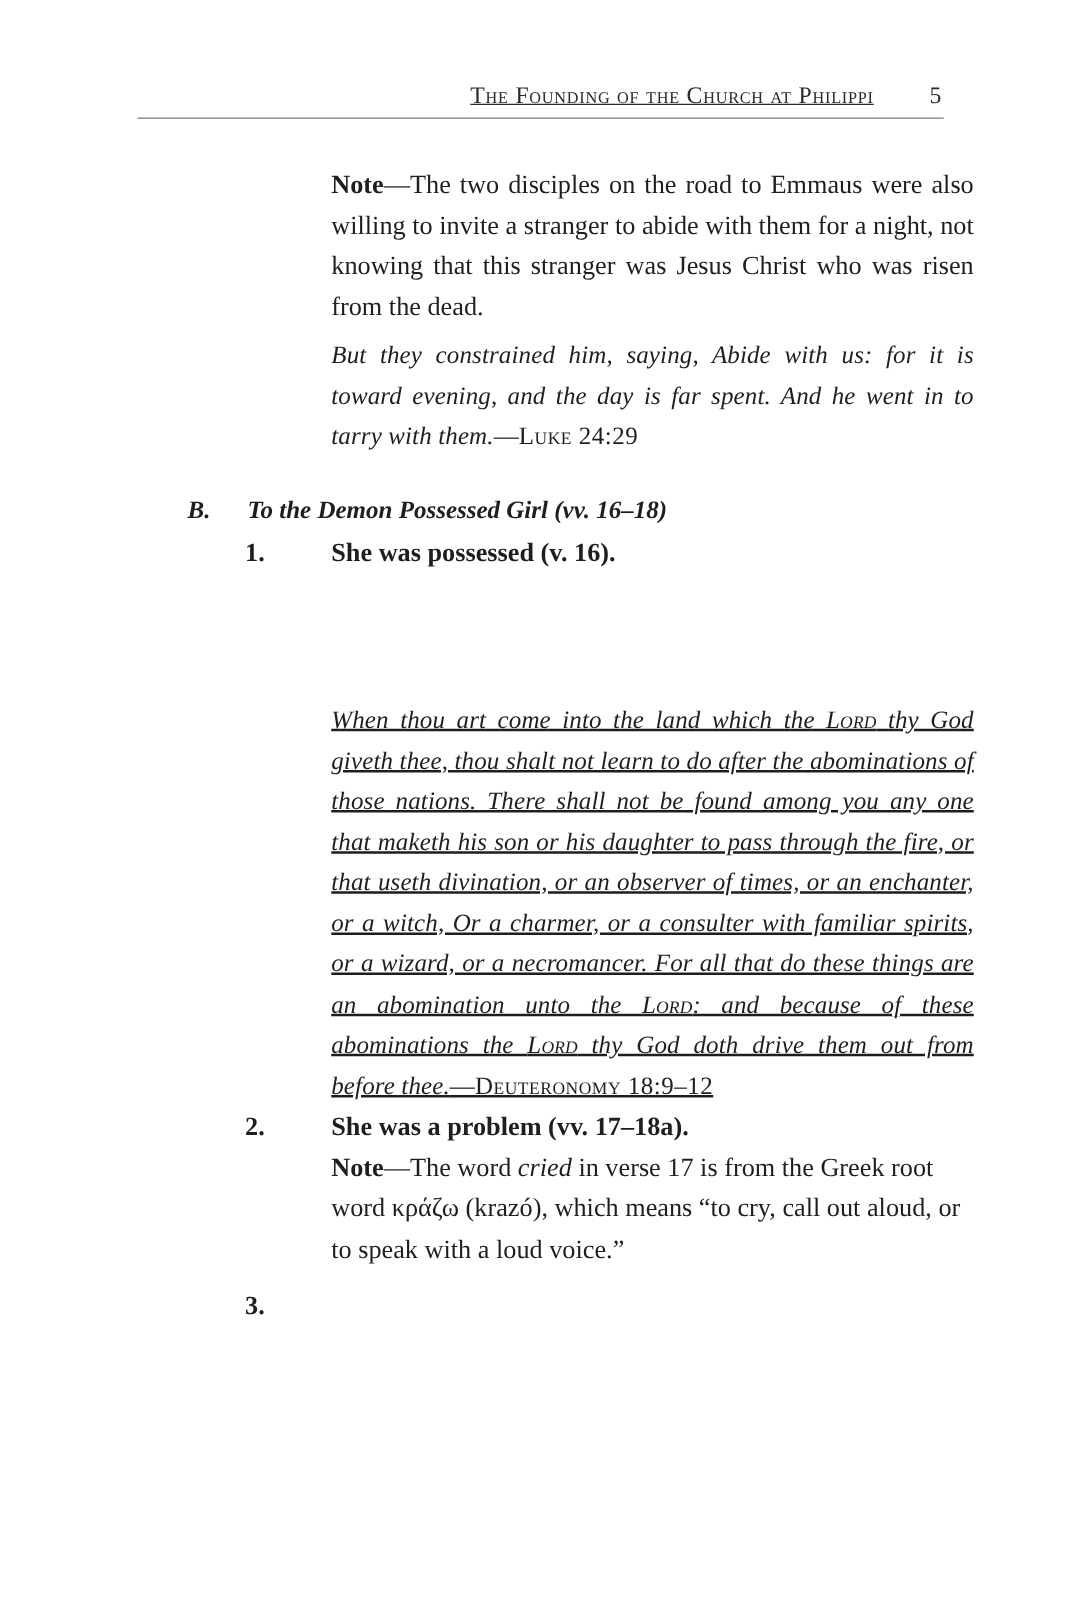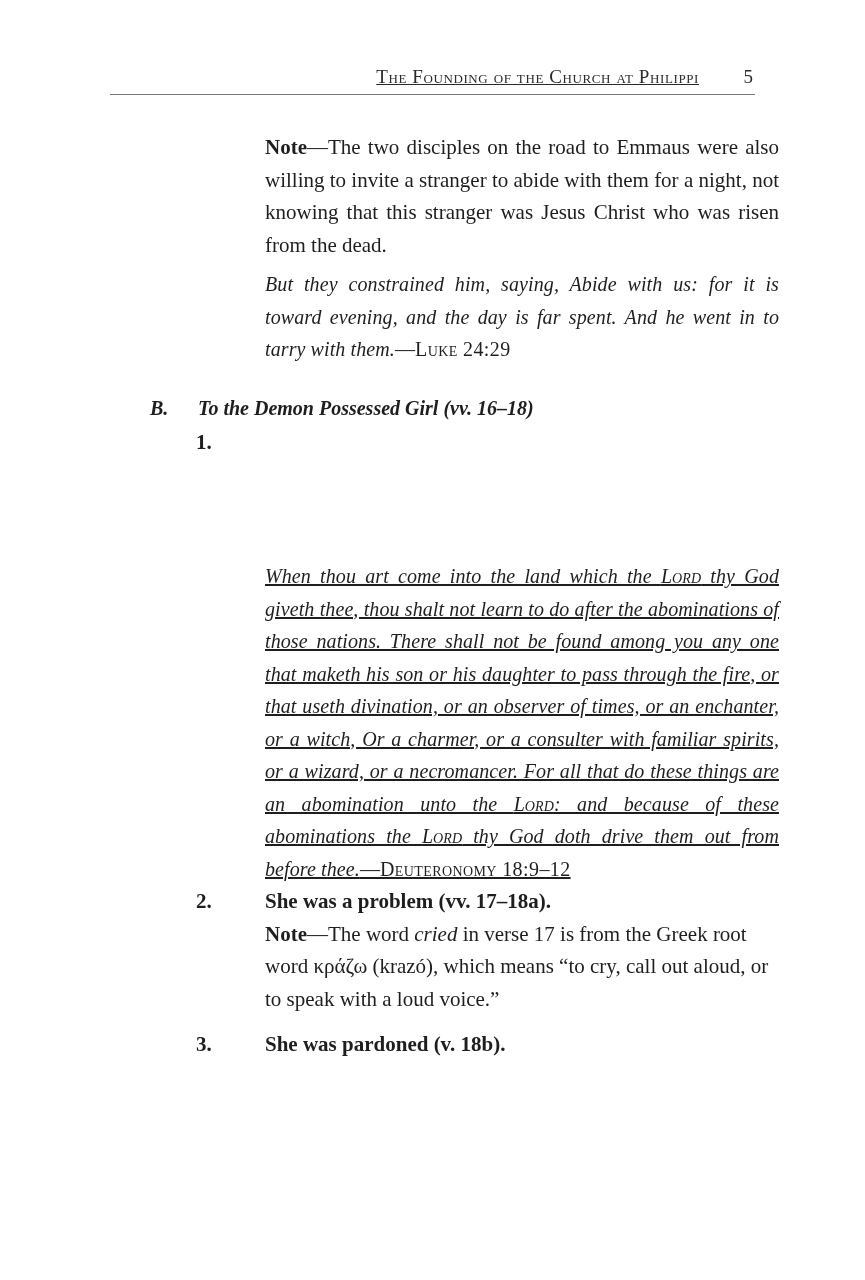--- a/index.html
+++ b/index.html
@@ -98,28 +98,28 @@
 <div class="block quote" style="top:268px;">
   <p><span>But they constrained him, saying, Abide with us: for it is toward evening, and the day is far spent. And he went in to tarry with them.</span><span style="font-style:normal">—</span><span class="sc">Luke 24:29</span></p>
 </div>
 
 <div class="section-head">
   <span class="letter">B.</span><span>To the Demon Possessed Girl (vv. 16–18)</span>
 </div>
 
 <div class="item-num" style="top:426px;">1.</div>
 <div class="block" style="top:426px;">
+  <p class="item-head">She was possessed (v. 16).</p>
 </div>
 
 <div class="block quote" style="top:560px;text-decoration:underline;">
   <p><span>When thou art come into the land which the </span><span class="sc-it">Lord</span><span> thy God giveth thee, thou shalt not learn to do after the abominations of those nations. There shall not be found among you any one that maketh his son or his daughter to pass through the fire, or that useth divination, or an observer of times, or an enchanter, or a witch, Or a charmer, or a consulter with familiar spirits, or a wizard, or a necromancer. For all that do these things are an abomination unto the </span><span class="sc-it">Lord</span><span>: and because of these abominations the </span><span class="sc-it">Lord</span><span> thy God doth drive them out from before thee.</span><span style="font-style:normal">—</span><span class="sc">Deuteronomy 18:9–12</span></p>
 </div>
 
 <div class="item-num" style="top:885px;">2.</div>
 <div class="block" style="top:885px;">
   <p class="item-head">She was a problem (vv. 17–18a).</p>
   <p style="text-align:left;"><span class="bold">Note</span><span>—</span><span>The word </span><span class="it">cried</span><span> in verse 17 is from the Greek root word κράζω (krazó), which means “to cry, call out aloud, or to speak with a loud voice.”</span></p>
 </div>
 
 <div class="item-num" style="top:1028px;">3.</div>
 <div class="block" style="top:1028px;">
-  <p class="item-head">She was pardoned (v. 18b).</p>
 </div>
 
 </body></html>

